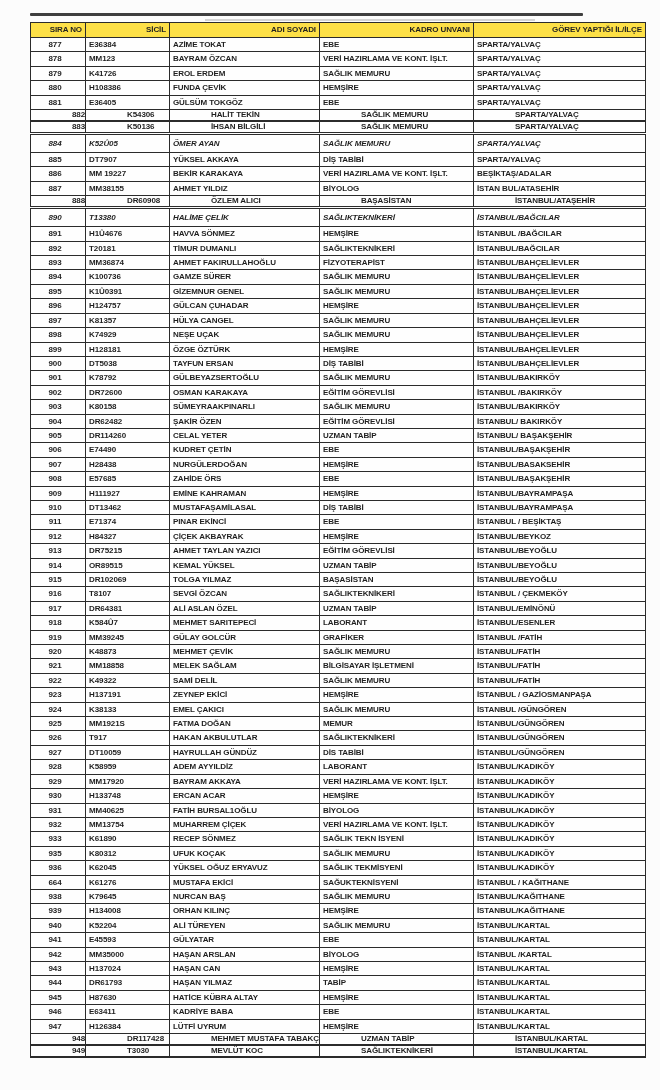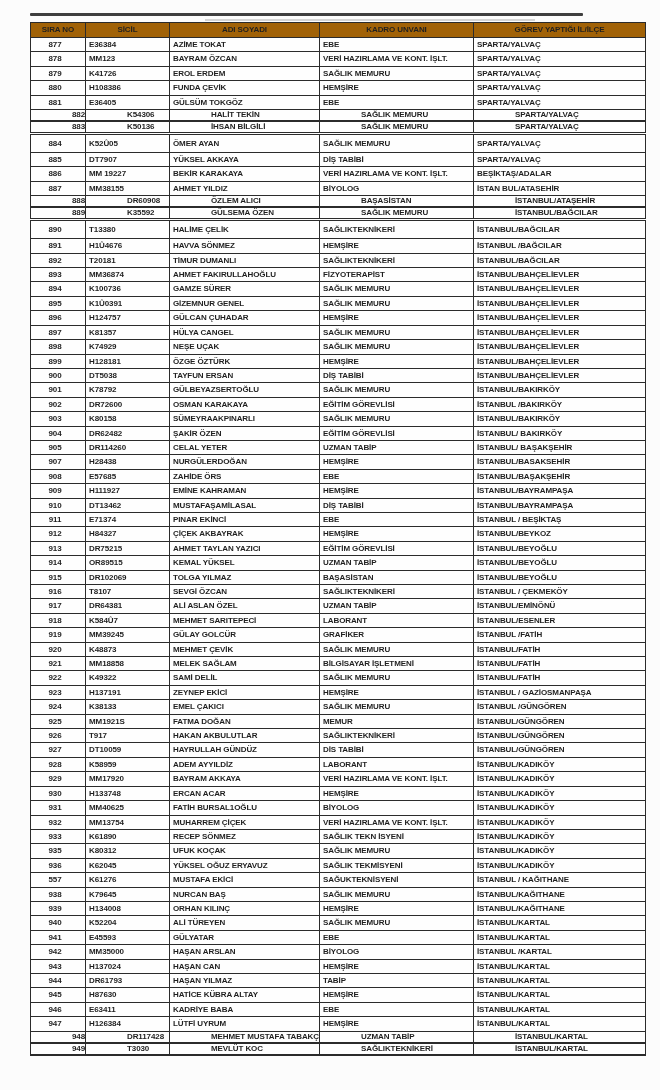--- a/index.html
+++ b/index.html
@@ -32,27 +32,27 @@
     padding: 0 3px;
     font-size: 8px;
     font-weight: bold;
     color: #1f1f1f;
     white-space: nowrap;
     overflow: hidden;
     letter-spacing: -0.1px;
   }
   .doc th {
     height: 14px; line-height: 14px;
-    text-align: center;
-    background: #a16207;
+    text-align: right;
+    background: #fde047;
   }
   .doc td { height: 13.4px; line-height: 13.4px; background: #fefefe; }
   .doc td:first-child { text-align: center; padding-right: 9px; }
   .doc tr.compressed td { height: 10px; line-height: 10px; padding-left: 41px; }
-  .doc tr.tall td { height: 17px; line-height: 17px; }
+  .doc tr.tall td { height: 17px; line-height: 17px; font-style: italic; }
   .doc tr.thick-top td { border-top-width: 2px; }
   .doc tr.double-top td { border-top: 3px double #2b2b2b; }
   .doc tbody tr:last-child td { border-bottom-width: 2px; margin-top: 12px; }
 </style>
 </head>
 <body>
 
 <div class="page">
   <div class="scan-bar"></div>
   <div class="scan-smudge"></div>
@@ -152,27 +152,20 @@
           <td>BİYOLOG</td>
           <td>İSTAN BUL/ATASEHİR</td>
         </tr>
         <tr class="compressed">
           <td>888</td>
           <td>DR60908</td>
           <td>ÖZLEM ALICI</td>
           <td>BAŞASİSTAN</td>
           <td>İSTANBUL/ATAŞEHİR</td>
         </tr>
-        <tr class="compressed thick-top">
-          <td>889</td>
-          <td>K35592</td>
-          <td>GÜLSEMA ÖZEN</td>
-          <td>SAĞLIK MEMURU</td>
-          <td>İSTANBUL/BAĞCILAR</td>
-        </tr>
         <tr class="tall double-top">
           <td>890</td>
           <td>T13380</td>
           <td>HALİME ÇELİK</td>
           <td>SAĞLIKTEKNİKERİ</td>
           <td>İSTANBUL/BAĞCILAR</td>
         </tr>
         <tr>
           <td>891</td>
           <td>H1Û4676</td>
@@ -272,20 +265,27 @@
           <td>İSTANBUL/ BAKIRKÖY</td>
         </tr>
         <tr>
           <td>905</td>
           <td>DR114260</td>
           <td>CELAL YETER</td>
           <td>UZMAN TABİP</td>
           <td>İSTANBUL/ BAŞAKŞEHİR</td>
         </tr>
         <tr>
+          <td>906</td>
+          <td>E74490</td>
+          <td>KUDRET ÇETİN</td>
+          <td>EBE</td>
+          <td>İSTANBUL/BAŞAKŞEHİR</td>
+        </tr>
+        <tr>
           <td>907</td>
           <td>H28438</td>
           <td>NURGÜLERDOĞAN</td>
           <td>HEMŞİRE</td>
           <td>İSTANBUL/BASAKSEHİR</td>
         </tr>
         <tr>
           <td>908</td>
           <td>E57685</td>
           <td>ZAHİDE ÖRS</td>
@@ -475,21 +475,21 @@
           <td>İSTANBUL/KADIKÖY</td>
         </tr>
         <tr>
           <td>936</td>
           <td>K62045</td>
           <td>YÜKSEL OĞUZ ERYAVUZ</td>
           <td>SAĞLIK TEKMİSYENİ</td>
           <td>İSTANBUL/KADIKÖY</td>
         </tr>
         <tr>
-          <td>557</td>
+          <td>664</td>
           <td>K61276</td>
           <td>MUSTAFA EKİCİ</td>
           <td>SAĞUKTEKNİSYENİ</td>
           <td>İSTANBUL / KAĞITHANE</td>
         </tr>
         <tr>
           <td>938</td>
           <td>K79645</td>
           <td>NURCAN BAŞ</td>
           <td>SAĞLIK MEMURU</td>

